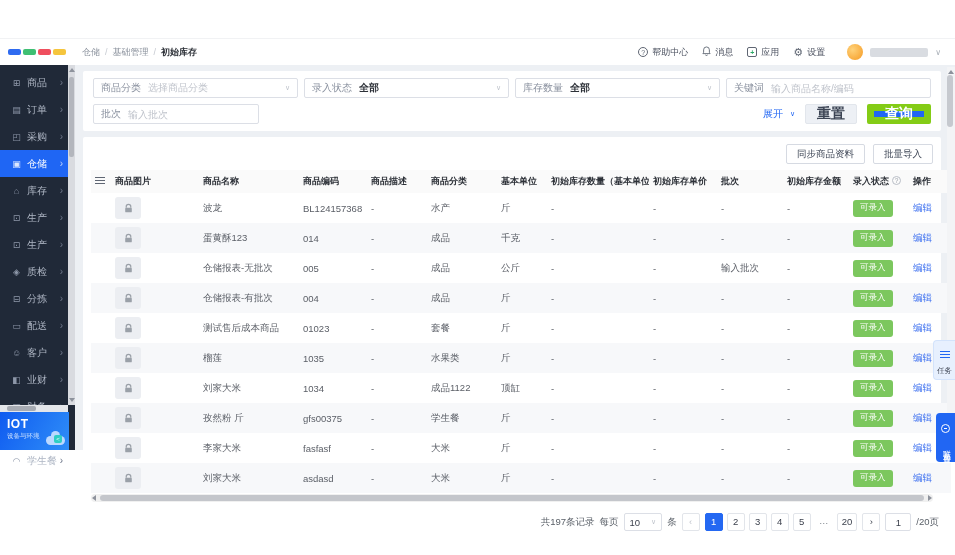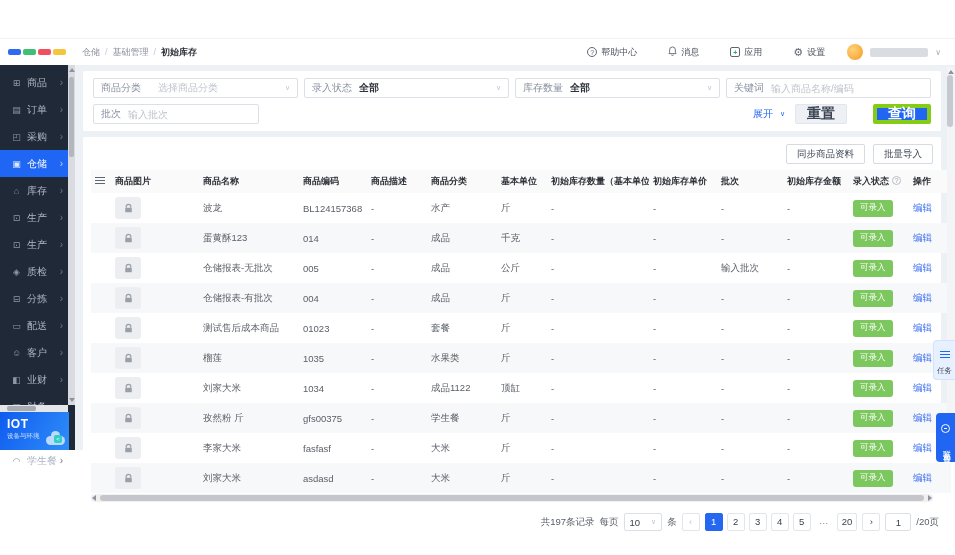--- a/index.html
+++ b/index.html
@@ -10,21 +10,21 @@
     display:flex; flex-direction:column; border-top:1px solid #f1f2f4; background:#fff; }
 
   
   .topbar { height:26px; display:flex; align-items:center; padding:0 14px 0 8px; background:#fff; }
   .logo { display:flex; gap:2px; align-items:center; }
   .logo i { width:13px; height:6px; border-radius:2px; display:block; }
   .breadcrumb { display:flex; align-items:center; gap:5px; margin-left:16px; font-size:9px; color:#8a919c; }
   .breadcrumb .sep { color:#c6cad1; }
   .breadcrumb .cur { color:#2d3138; font-weight:700; }
   .tb-spacer { flex:1; }
-  .tb-actions { display:flex; align-items:center; gap:31px; font-size:9px; color:#4c5260; }
+  .tb-actions { display:flex; align-items:center; gap:14px; font-size:9px; color:#4c5260; }
   .tb-action { display:flex; align-items:center; gap:4px; cursor:pointer; }
   .ic-circle,.ic-square { width:10px; height:10px; border:1px solid #5f6673; color:#5f6673;
     font-size:7px; line-height:9px; text-align:center; display:inline-block; }
   .ic-circle { border-radius:50%; }
   .ic-square { border-radius:2px; color:#2aa765; font-weight:bold; }
   .ic-gear { font-size:11px; color:#5f6673; line-height:10px; }
   .user { display:flex; align-items:center; margin-left:22px; }
   .avatar { width:16px; height:16px; border-radius:50%;
     background:radial-gradient(circle at 35% 35%,#ffd27a,#f59a23); }
   .name-blur { width:58px; height:9px; background:#d9dce1; border-radius:2px; margin:0 7px; }
@@ -66,31 +66,31 @@
   .main-vscroll .thumb { width:6px; height:52px; background:#c6c9cf; border-radius:3px; margin:8px auto 0; }
 
   
   .filter-card { background:#fff; border-radius:2px; padding:7px 10px; }
   .f-row { display:flex; gap:6px; align-items:center; }
   .f-row + .f-row { margin-top:6px; }
   .fbox { flex:1; height:20px; border:1px solid #dcdfe6; border-radius:2px; background:#fff;
     display:flex; align-items:center; padding:0 7px; font-size:10px; min-width:0; }
   .fbox .flabel { color:#8a919f; margin-right:7px; white-space:nowrap; }
   .fbox .fvalue { color:#2d3138; font-weight:700; white-space:nowrap; overflow:hidden; flex:1; }
-  .fbox .fph { color:#c0c4cc; white-space:nowrap; overflow:hidden; flex:1;margin-left:10px; }
+  .fbox .fph { color:#c0c4cc; white-space:nowrap; overflow:hidden; flex:1; }
   .fbox input { border:none; outline:none; flex:1; min-width:0; font:inherit; color:#2d3138; }
   .fbox input::placeholder { color:#c0c4cc; }
   .fchev { color:#c0c4cc; font-size:7px; margin-left:4px; }
   .fbox-batch { flex:0 0 166px; }
   .f-actions { margin-left:auto; display:flex; align-items:center; gap:10px; }
   .link-expand { color:#2166f3; font-size:10px; display:flex; align-items:center; gap:3px; cursor:pointer; }
   .link-expand .fchev { color:#2166f3; }
   .btn { height:20px; padding:0 11px; border-radius:2px; font-size:14px; display:flex; align-items:center; cursor:pointer; }
   .btn-reset { background:#edf0f5; border:1px solid #e2e6ec; color:#3c4454; font-weight:600; }
-  .btn-primary { background:#2166f3; border:4px solid #84cc16; color:#fff; font-weight:600;margin-left:16px; }
+  .btn-primary { background:#2166f3; border:7px solid #84cc16; color:#fff; font-weight:600; }
 
   
   .table-card { background:#fff; border-radius:2px; margin-top:6px; padding:5px 8px 0; flex:none; }
   .toolbar { display:flex; justify-content:flex-end; gap:8px; padding:2px 0 6px; }
   .btn-plain { height:20px; padding:0 10px; background:#fff; border:1px solid #d6dae2; border-radius:2px;
     font-size:9.5px; color:#3c4454; display:flex; align-items:center; cursor:pointer; }
   table { width:100%; border-collapse:collapse; table-layout:fixed; }
   thead th { height:23px; background:#fafafa; font-size:9px; font-weight:700; color:#2d3138;
     text-align:left; padding:0 4px; white-space:nowrap; overflow:hidden; }
   tbody td { height:30px; font-size:9.5px; color:#5a5e66; padding:0 4px; white-space:nowrap; overflow:hidden; }

